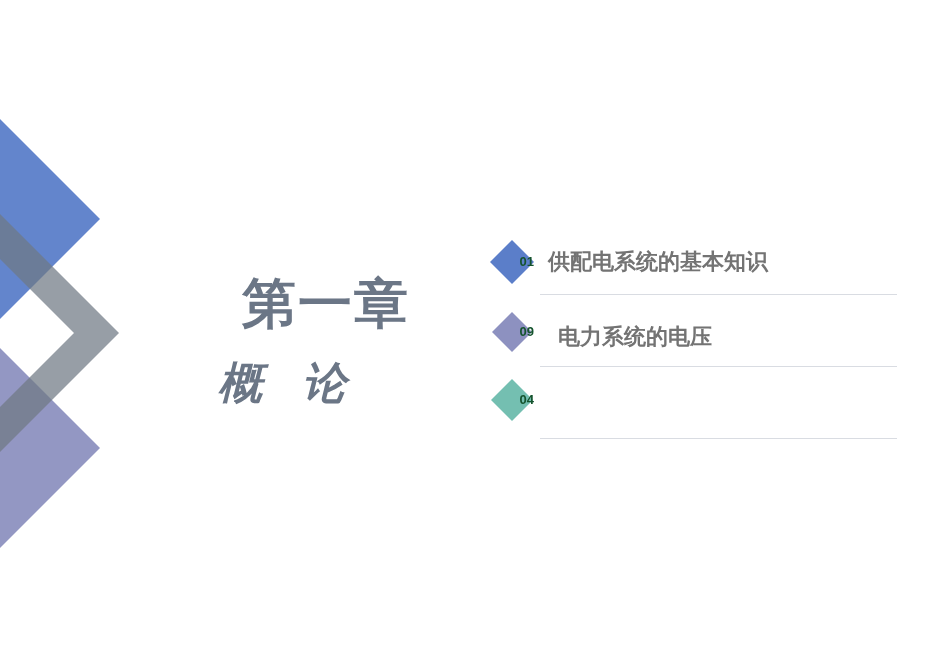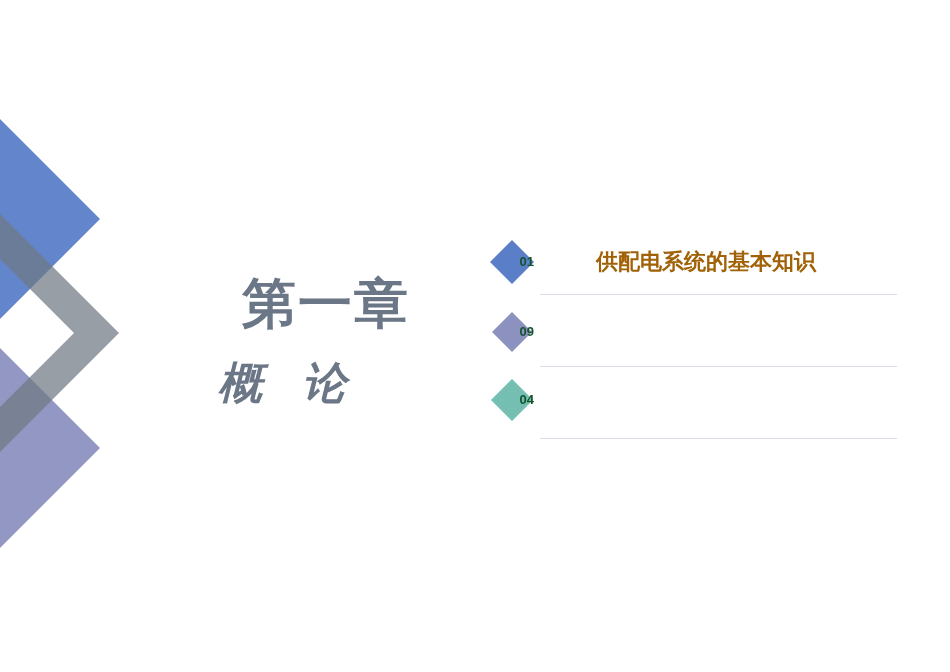--- a/index.html
+++ b/index.html
@@ -9,21 +9,21 @@
   .chapter { position:absolute; left:198px; top:272px; font-size:54px; font-weight:bold; color:#6b7686;
              letter-spacing:2px; line-height:64px; white-space:nowrap;margin-left:44px; }
   .subtitle { position:absolute; left:218px; top:356px; font-size:44px; font-weight:bold; color:#6b7686;
               line-height:54px; white-space:nowrap; word-spacing:0;font-style:italic; }
   .subtitle span.gap { display:inline-block; width:40px; }
   .toc-item { position:absolute; left:488px; width:410px; height:50px; }
   .badge { position:absolute; left:2px; width:44px; height:44px; }
   .badge svg { position:absolute; left:0; top:0; }
   .badge .num { position:absolute; left:0; top:0; width:44px; height:44px; line-height:44px; text-align:right;
                 color:#14532d; font-family:"Liberation Sans", sans-serif; font-weight:bold; font-size:13px; }
-  .toc-label { position:absolute; font-size:22px; font-weight:bold; color:#a16207; white-space:nowrap; line-height:30px;margin-left:48px; }
+  .toc-label { position:absolute; font-size:22px; font-weight:bold; color:#737373; white-space:nowrap; line-height:30px; }
   .divider { position:absolute; left:540px; width:357px; height:1px; background:#d9dce2; }
 </style>
 </head>
 <body>
 
 <svg class="deco" width="140" height="672" viewBox="0 0 140 672">
   <polygon points="0,119 100,219 0,319" fill="#5b7ec9" fill-opacity="0.95"></polygon>
   <polygon points="0,348 100,448 0,548" fill="#8d91c0" fill-opacity="0.95"></polygon>
   <path d="M0,214 L119,333 L0,452 L0,407 L74,333 L0,259 Z" fill="#6f7884" fill-opacity="0.72"></path>
 </svg>
@@ -44,20 +44,21 @@
 </div>
 <div class="divider" style="top:294px;"></div>
 
 <div class="toc-item" style="top:310px;">
   <div class="badge" style="top:0px;">
     <svg width="44" height="44">
         <polygon points="22,2 42,22 22,42 2,22" fill="#8d91c0"></polygon>
       </svg>
     <span class="num">09</span>
   </div>
+  <span class="toc-label" style="left:70px; top:12px;">电力系统的电压</span>
 </div>
 <div class="divider" style="top:366px;"></div>
 
 <div class="toc-item" style="top:378px;">
   <div class="badge" style="top:0px;">
     <svg width="44" height="44">
         <polygon points="22,1 43,22 22,43 1,22" fill="#74bfb1"></polygon>
       </svg>
     <span class="num">04</span>
   </div>

